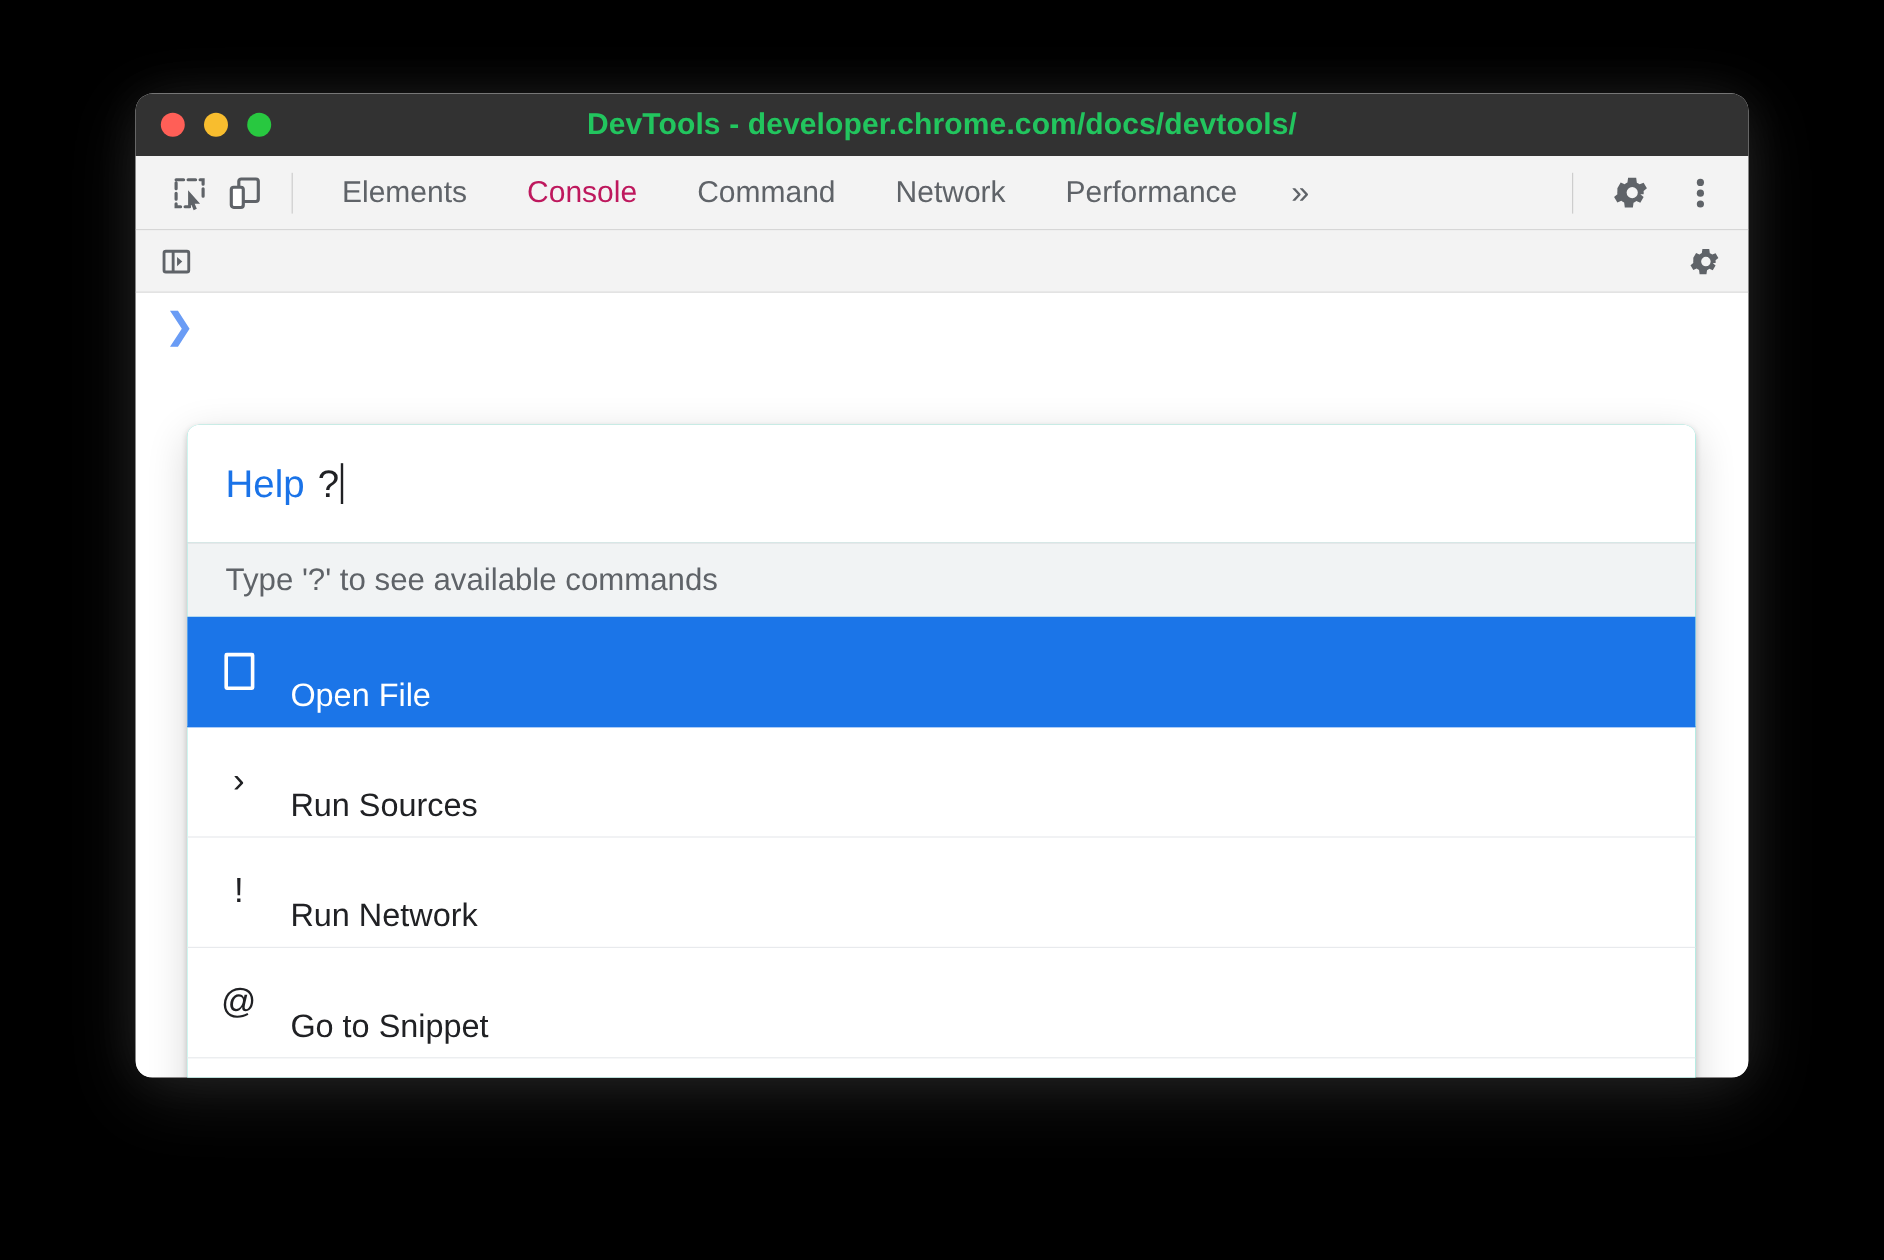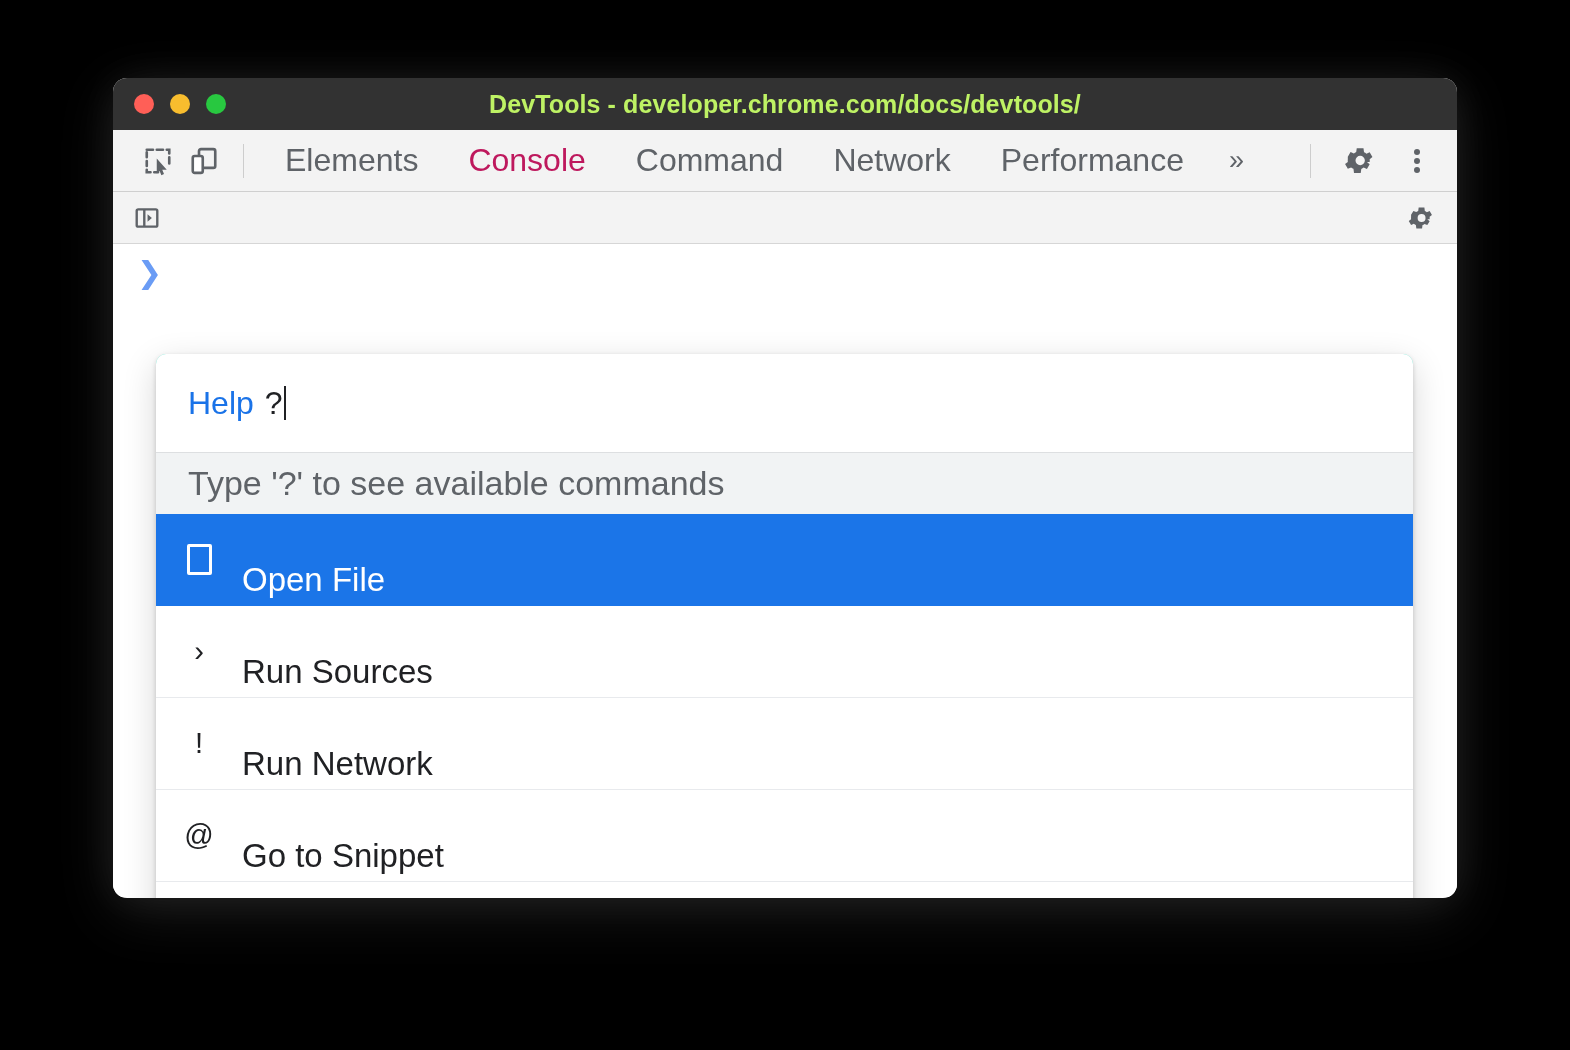--- a/index.html
+++ b/index.html
@@ -48,21 +48,21 @@
     transform: translateY(-50%);
     display: flex;
     gap: 16px;
   }
   .dot { width: 20px; height: 20px; border-radius: 50%; }
   .dot.red { background: #ff5f57; }
   .dot.yellow { background: #f8bd2e; }
   .dot.green { background: #28c840; }
 
   .title-text {
-    color: #bef264;
+    color: #22c55e;
     font-size: 25px;
     font-weight: bold;
     letter-spacing: 0.1px;
     white-space: nowrap;
   }
 
   
   .tabbar {
     position: relative;
     height: 62px;
@@ -86,21 +86,21 @@
     height: 34px;
     background: #cdcdcd;
     margin: 0 16px;
   }
   .tabs {
     display: flex;
     align-items: center;
     gap: 0px;
   }
   .tab {
-    font-size: 32px;
+    font-size: 25px;
     color: #5f6368;
     padding: 4px 25px;
     white-space: nowrap;
   }
   .tab.active { color: #be185d; font-weight: normal; }
   .overflow-btn {
     font-size: 27px;
     color: #5f6368;
     padding: 0 20px;
   }
@@ -207,21 +207,21 @@
     background: #f1f3f4;
     border-top: 1px solid #dddfe1;
     height: 62px;
     display: flex;
     align-items: center;
     padding-left: 32px;
     box-sizing: border-box;
   }
   .cmd-hint span {
     color: #5f6368;
-    font-size: 34px;
+    font-size: 26px;
     text-align: right;
   }
 
   .cmd-list { background: #ffffff; }
   .cmd-row {
     height: 92px;
     display: flex;
     align-items: center;
     border-bottom: 1px solid #e8eaed;
     box-sizing: border-box;
@@ -243,21 +243,21 @@
   }
   .cmd-row.selected .cmd-glyph { color: #ffffff; }
   .glyph-box {
     width: 25px;
     height: 31px;
     border: 3px solid #ffffff;
     border-radius: 2px;
     box-sizing: border-box;
   }
   .cmd-label {
-    font-size: 33px;
+    font-size: 27px;
     color: #202124;
     margin-top: 40px;
   }
   .cmd-row.selected .cmd-label { color: #ffffff; }
 </style>
 </head>
 <body>
 
 <div id="stage">
 

